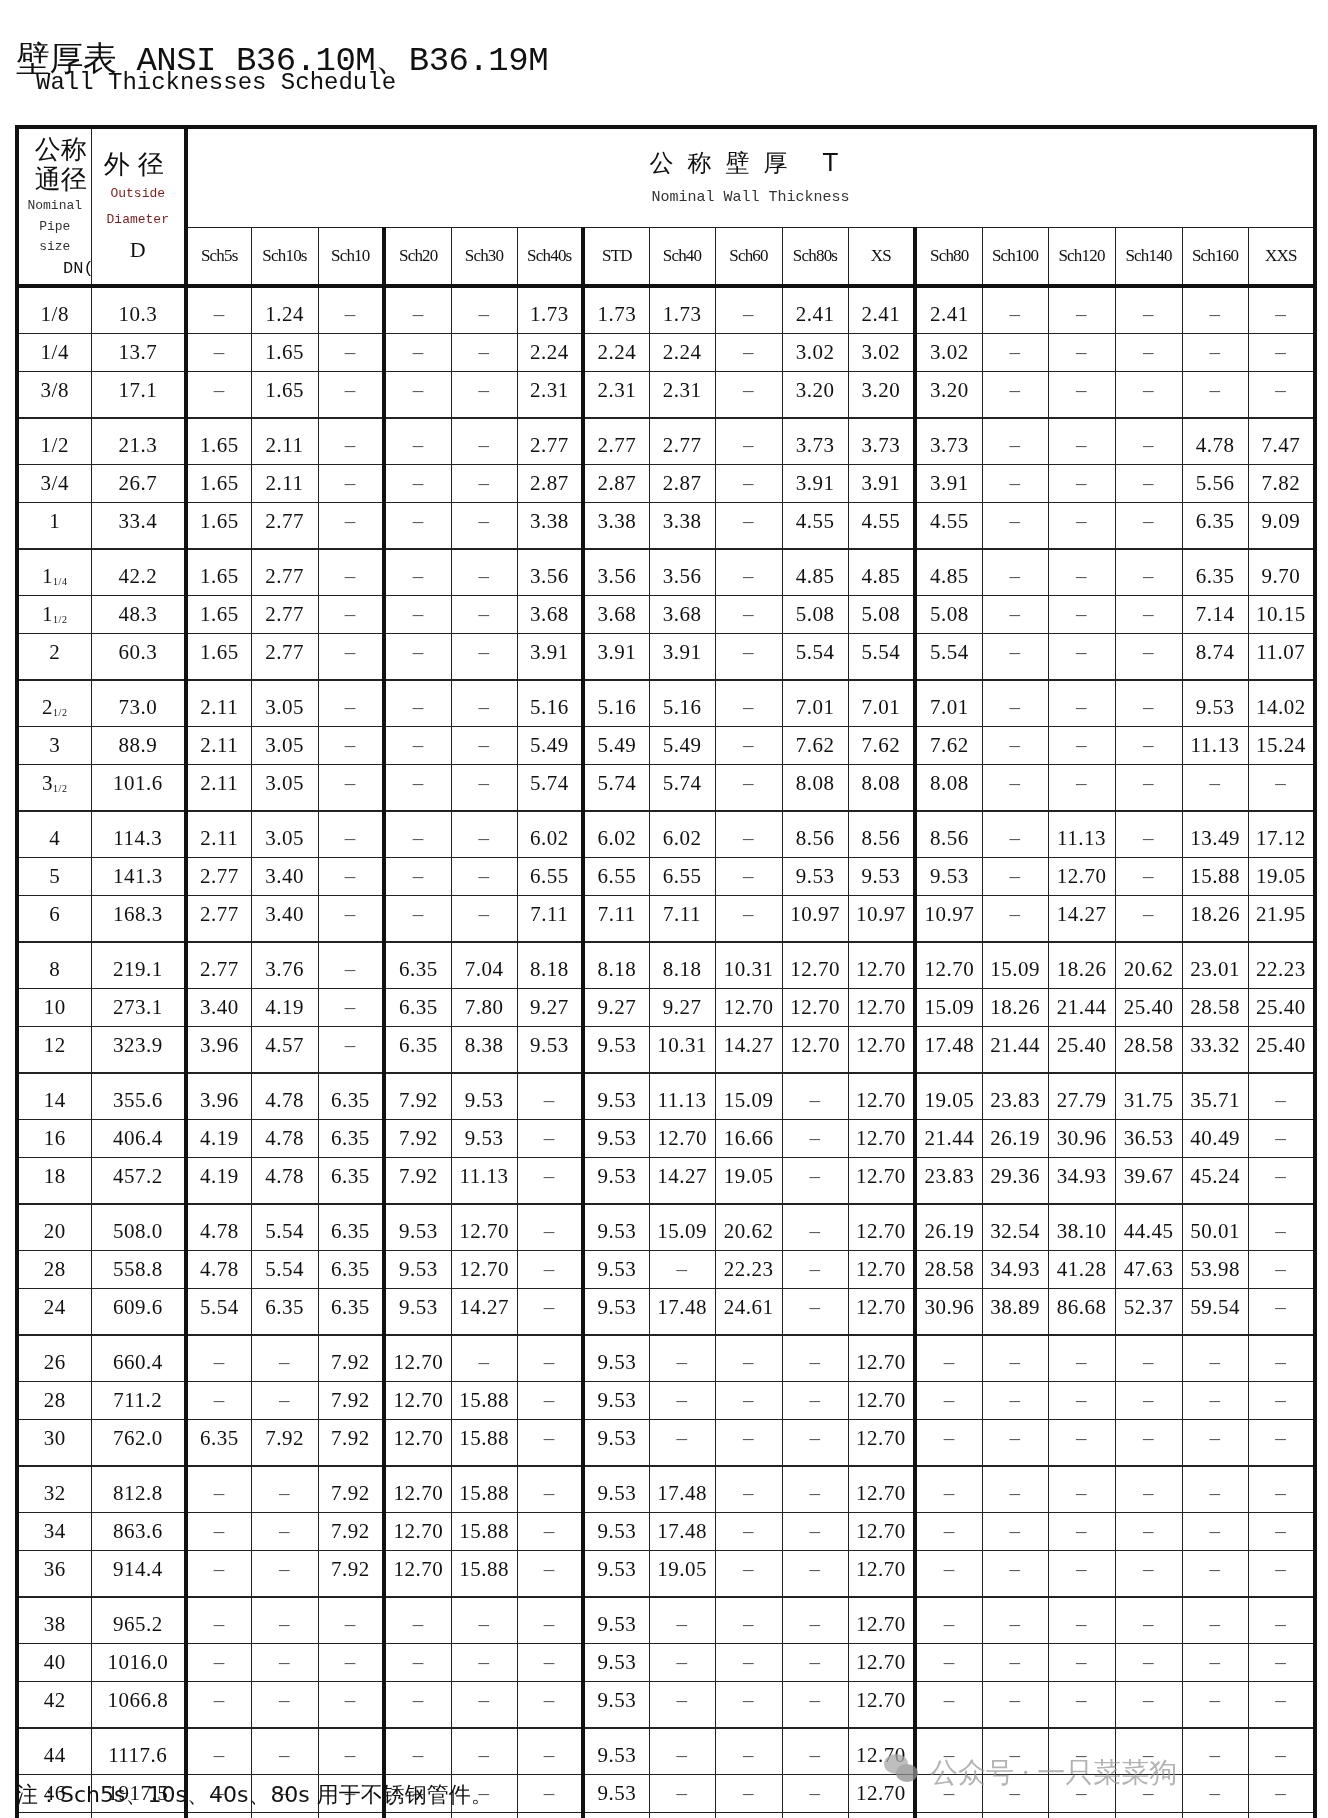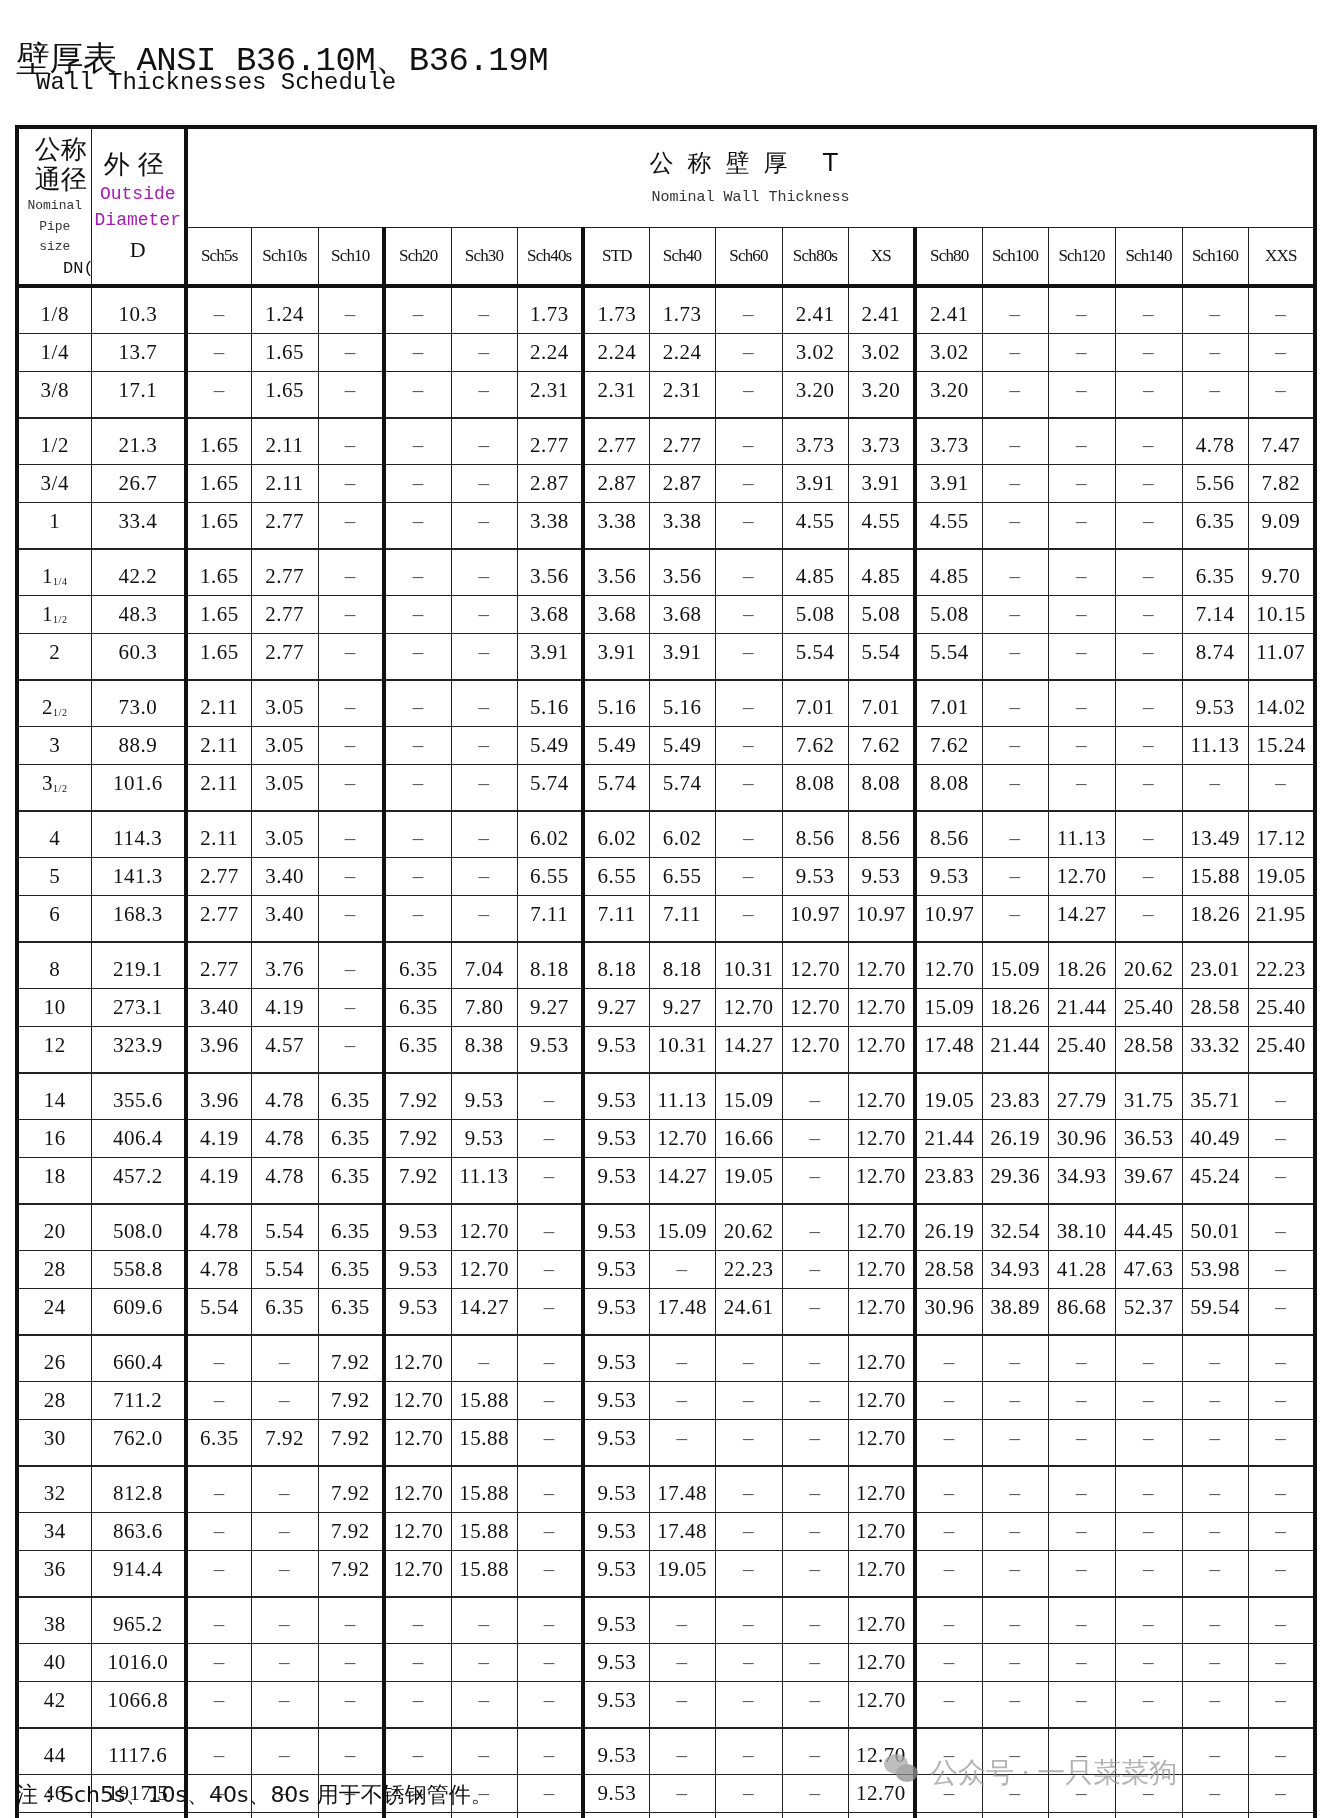--- a/index.html
+++ b/index.html
@@ -24,21 +24,21 @@
   }
   table.wt td, table.wt th {
     border: 1px solid #222; padding: 0; text-align: center; vertical-align: middle;
     font-weight: normal; white-space: nowrap; overflow: hidden;
   }
   .hdr-dn { font-size: 12px; line-height: 14px; }
   .hdr-dn .cn { font-size: 26px; line-height: 30px; font-family: "DejaVu Sans", sans-serif; padding-left: 12px; }
   .hdr-dn .en { font-family: "Liberation Mono", "DejaVu Sans Mono", monospace; font-size: 13px; color:#333; line-height: 24px; }
   .hdr-dn .dn { font-family: "Liberation Mono", "DejaVu Sans Mono", monospace; font-size: 17px; line-height: 22px; margin-left: 44px; }
   .hdr-od .cn { font-size: 26px; line-height: 34px; font-family: "DejaVu Sans", sans-serif; letter-spacing: 8px; }
-  .hdr-od .en { font-family: "Liberation Mono", "DejaVu Sans Mono", monospace; font-size: 18px; line-height: 26px; color:#a21caf; }
+  .hdr-od .en { font-family: "Liberation Mono", "DejaVu Sans Mono", monospace; font-size: 13px; line-height: 26px; color:#7f1d1d; }
   .hdr-od .d { font-size: 22px; line-height: 34px; }
   .hdr-t .cn { font-size: 24px; letter-spacing: 14px; font-family: "DejaVu Sans", sans-serif; line-height: 40px; }
   .hdr-t .en { font-family: "Liberation Mono", "DejaVu Sans Mono", monospace; font-size: 15px; color:#333; line-height: 30px; }
   .sch { font-size: 17px; letter-spacing: -0.8px; height: 56px; }
   tr.hdr-row1 td { height: 98px; }
   tbody td { font-size: 21px; height: 37px; letter-spacing: 0.5px; }
   tbody tr.g-first td { padding-top: 8px; }
   tbody tr.g-last td { padding-bottom: 8px; }
   tbody tr td { border-top: none; border-bottom: none; }
   tbody tr.g-first td { border-top: 2px solid #222; }

